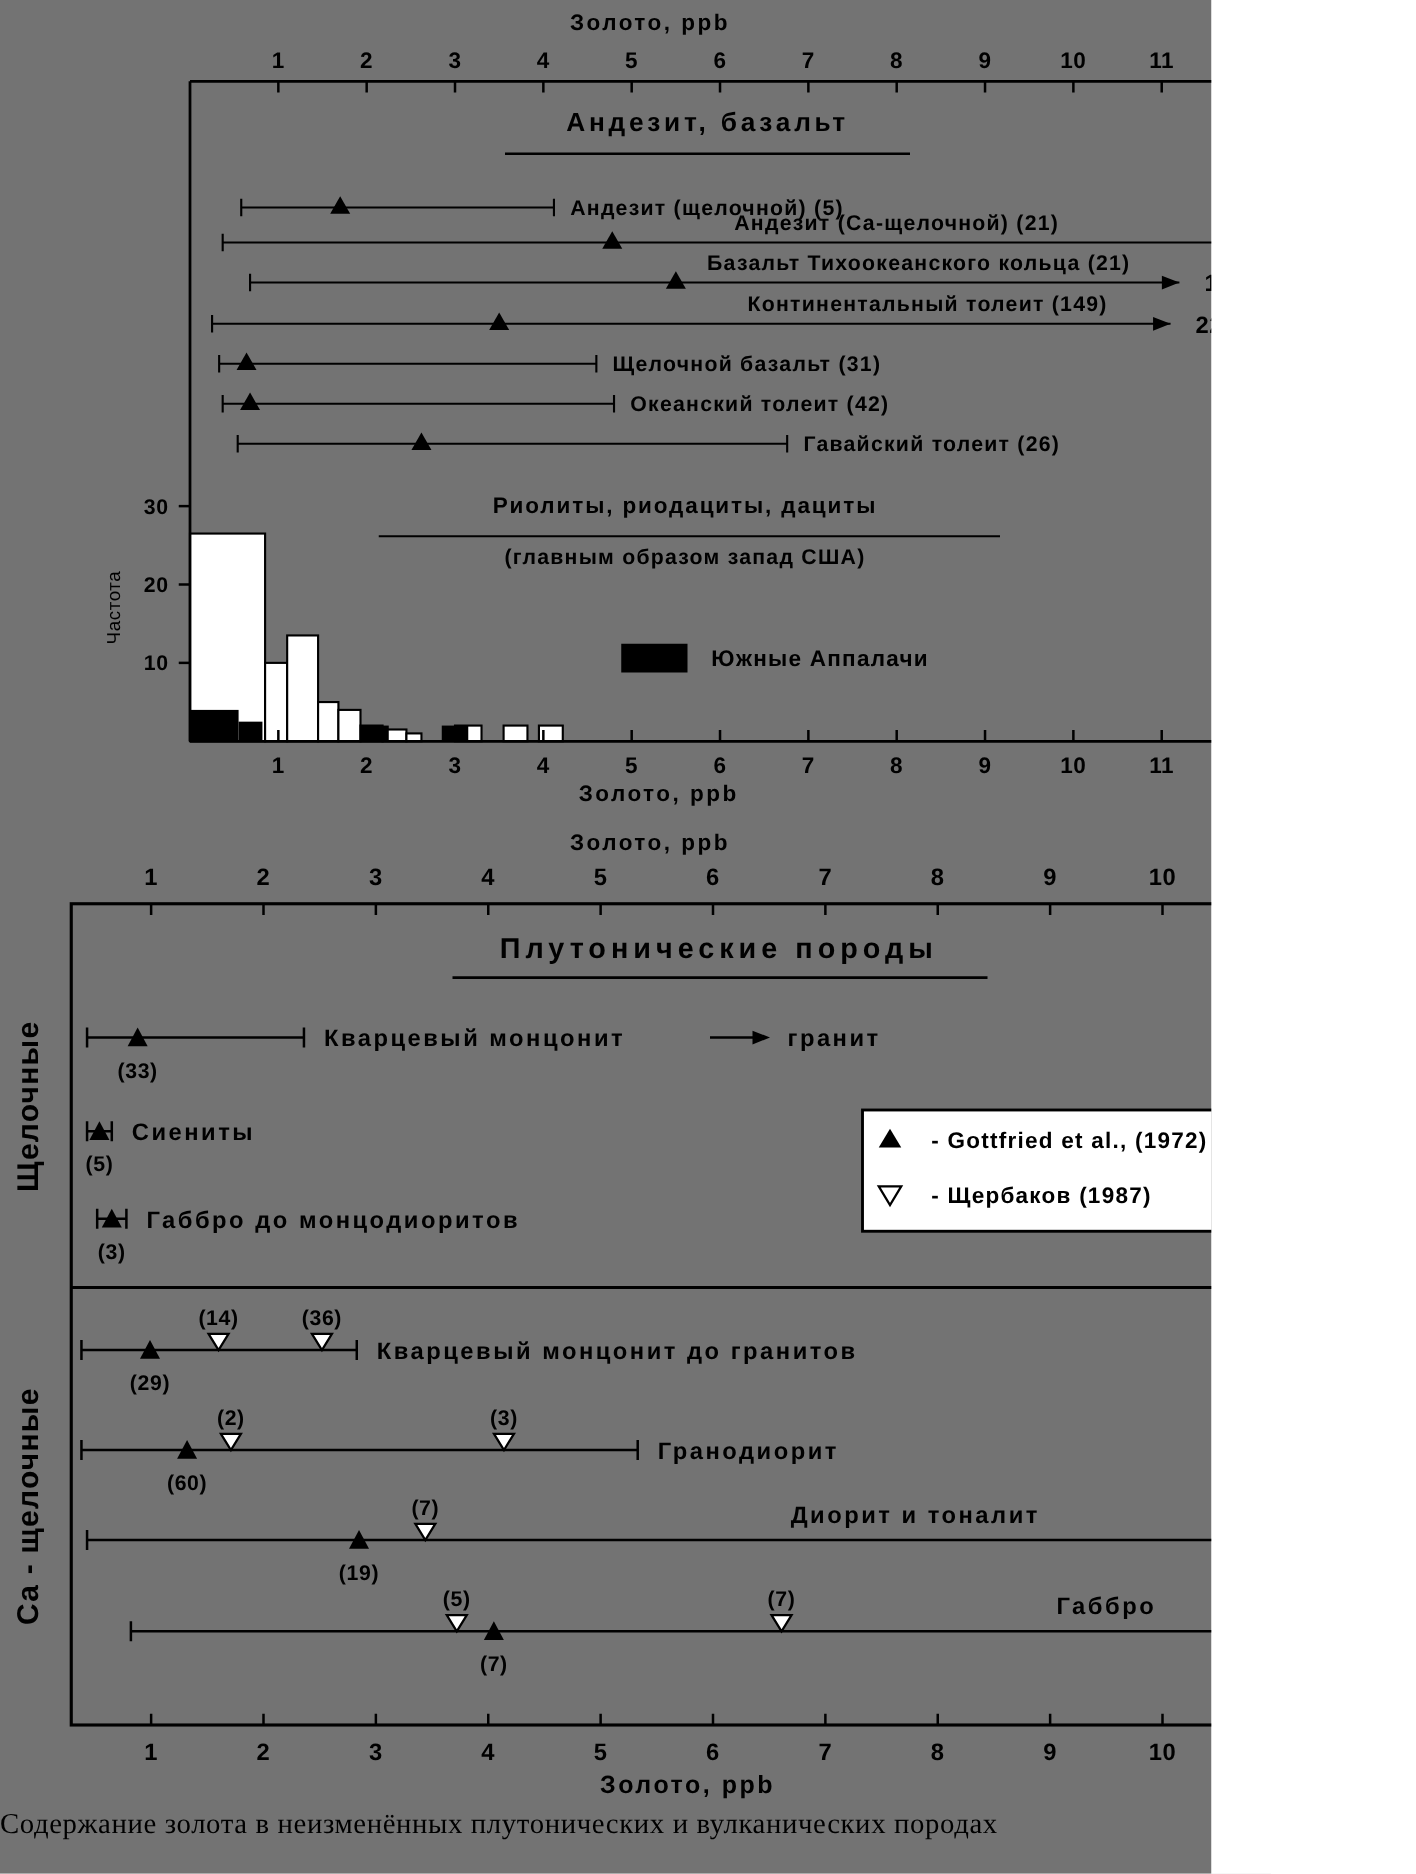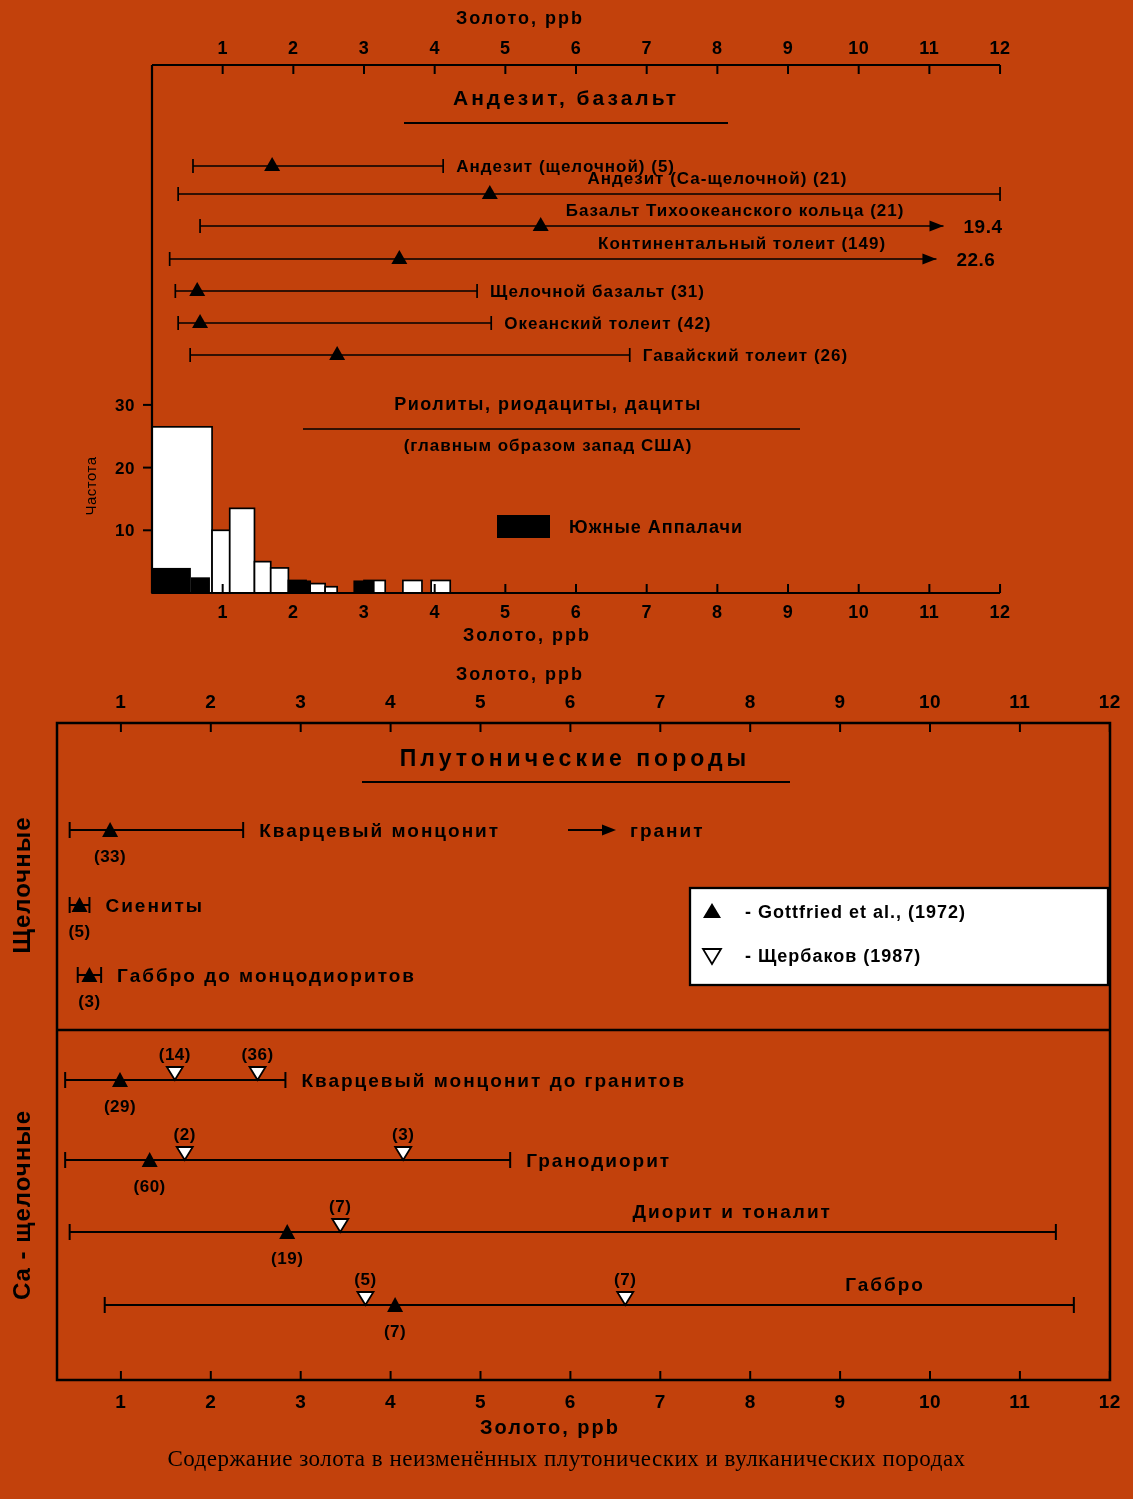--- a/index.html
+++ b/index.html
@@ -1,21 +1,21 @@
 <!DOCTYPE html>
 <html><head>
 <meta charset="utf-8">
 <style>
   html,body{margin:0;padding:0;background:#fff;}
-  .page{position:relative;width:1133px;height:1499px;background:#c2410c;overflow:hidden;}
+  .page{position:relative;width:969px;height:1499px;background:#737373;overflow:hidden;}
   svg{position:absolute;left:0;}
   #chart1{top:0;}
   #chart2{top:660px;}
   svg text{font-family:"Liberation Sans",sans-serif;fill:#000;}
-  .caption{position:absolute;top:1446px;left:0;width:100%;text-align:center;
+  .caption{position:absolute;top:1446px;left:0;width:100%;text-align:left;
     font-family:"Liberation Serif",serif;font-size:23px;color:#000;letter-spacing:0.5px;}
 </style>
 </head>
 <body>
 
 <div class="page">
   <svg id="chart1" width="1133" height="660" viewBox="0 0 1133 660">
       <rect x="152" y="426.845" width="60.069500000000005" height="166.15499999999997" fill="#fff" stroke="#000" stroke-width="1.7"></rect>
       <rect x="212.0695" y="530.3" width="17.667500000000018" height="62.700000000000045" fill="#fff" stroke="#000" stroke-width="1.7"></rect>
       <rect x="229.73700000000002" y="508.355" width="24.73449999999997" height="84.64499999999998" fill="#fff" stroke="#000" stroke-width="1.7"></rect>

